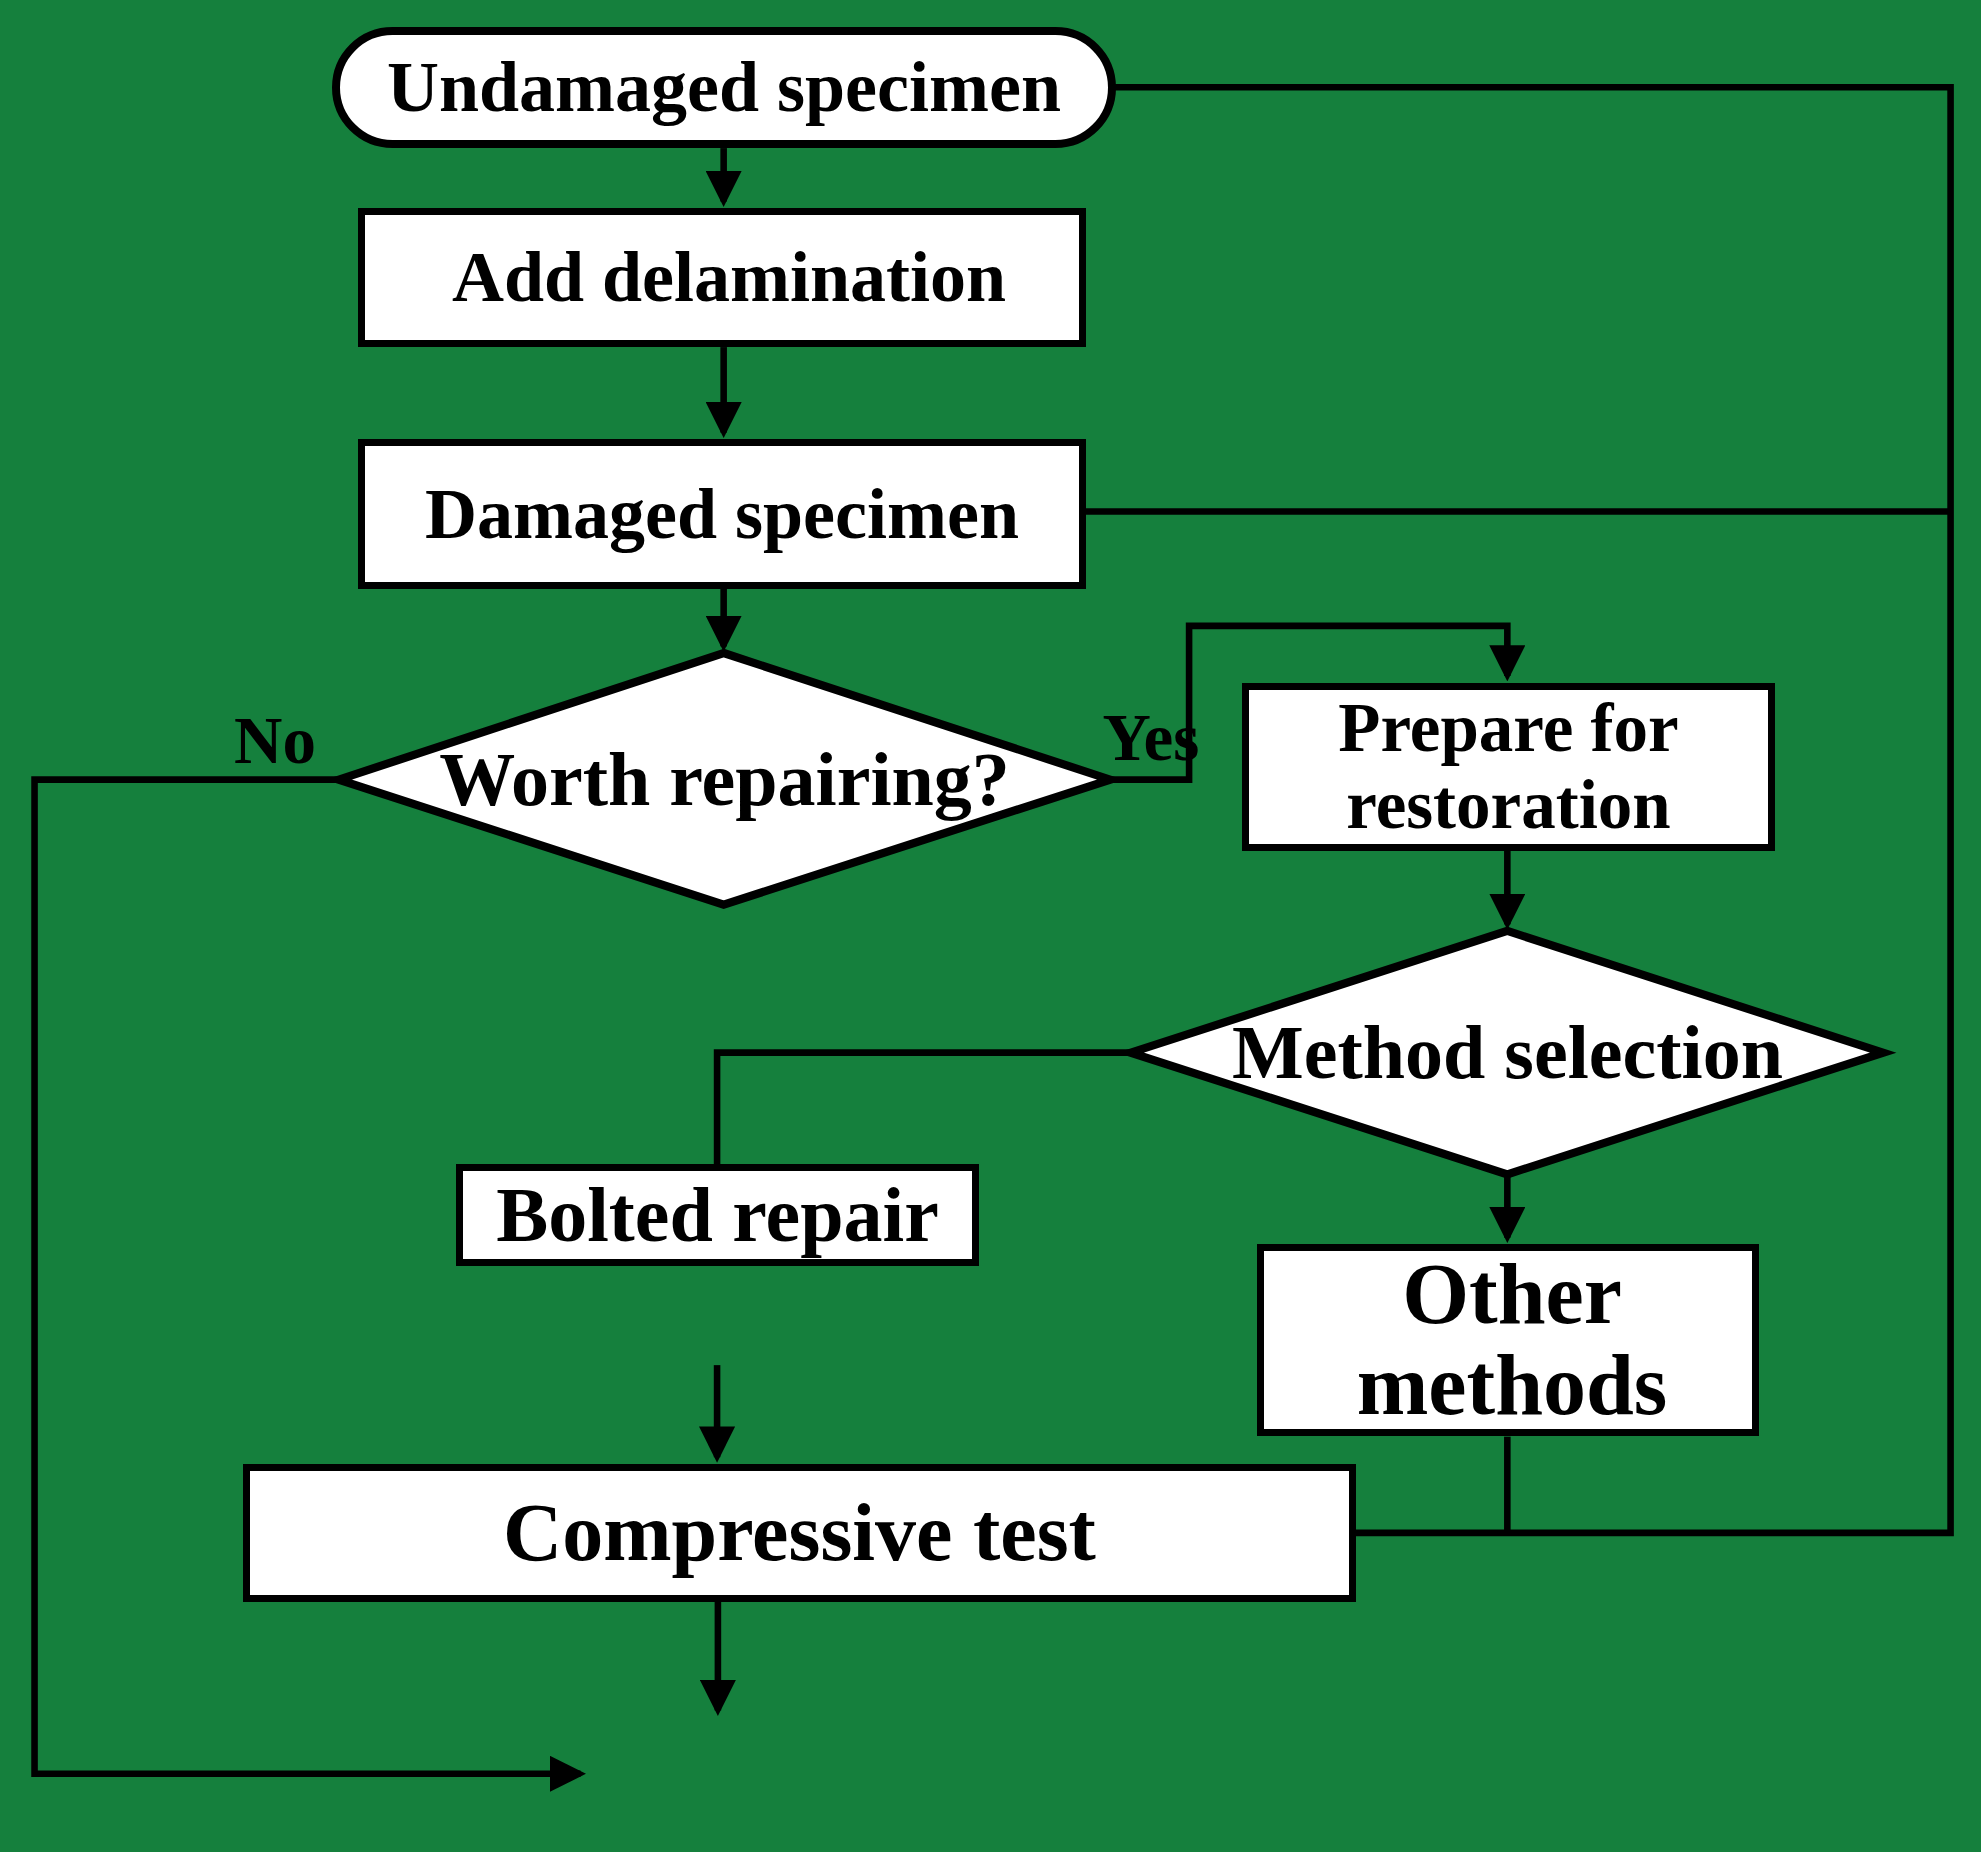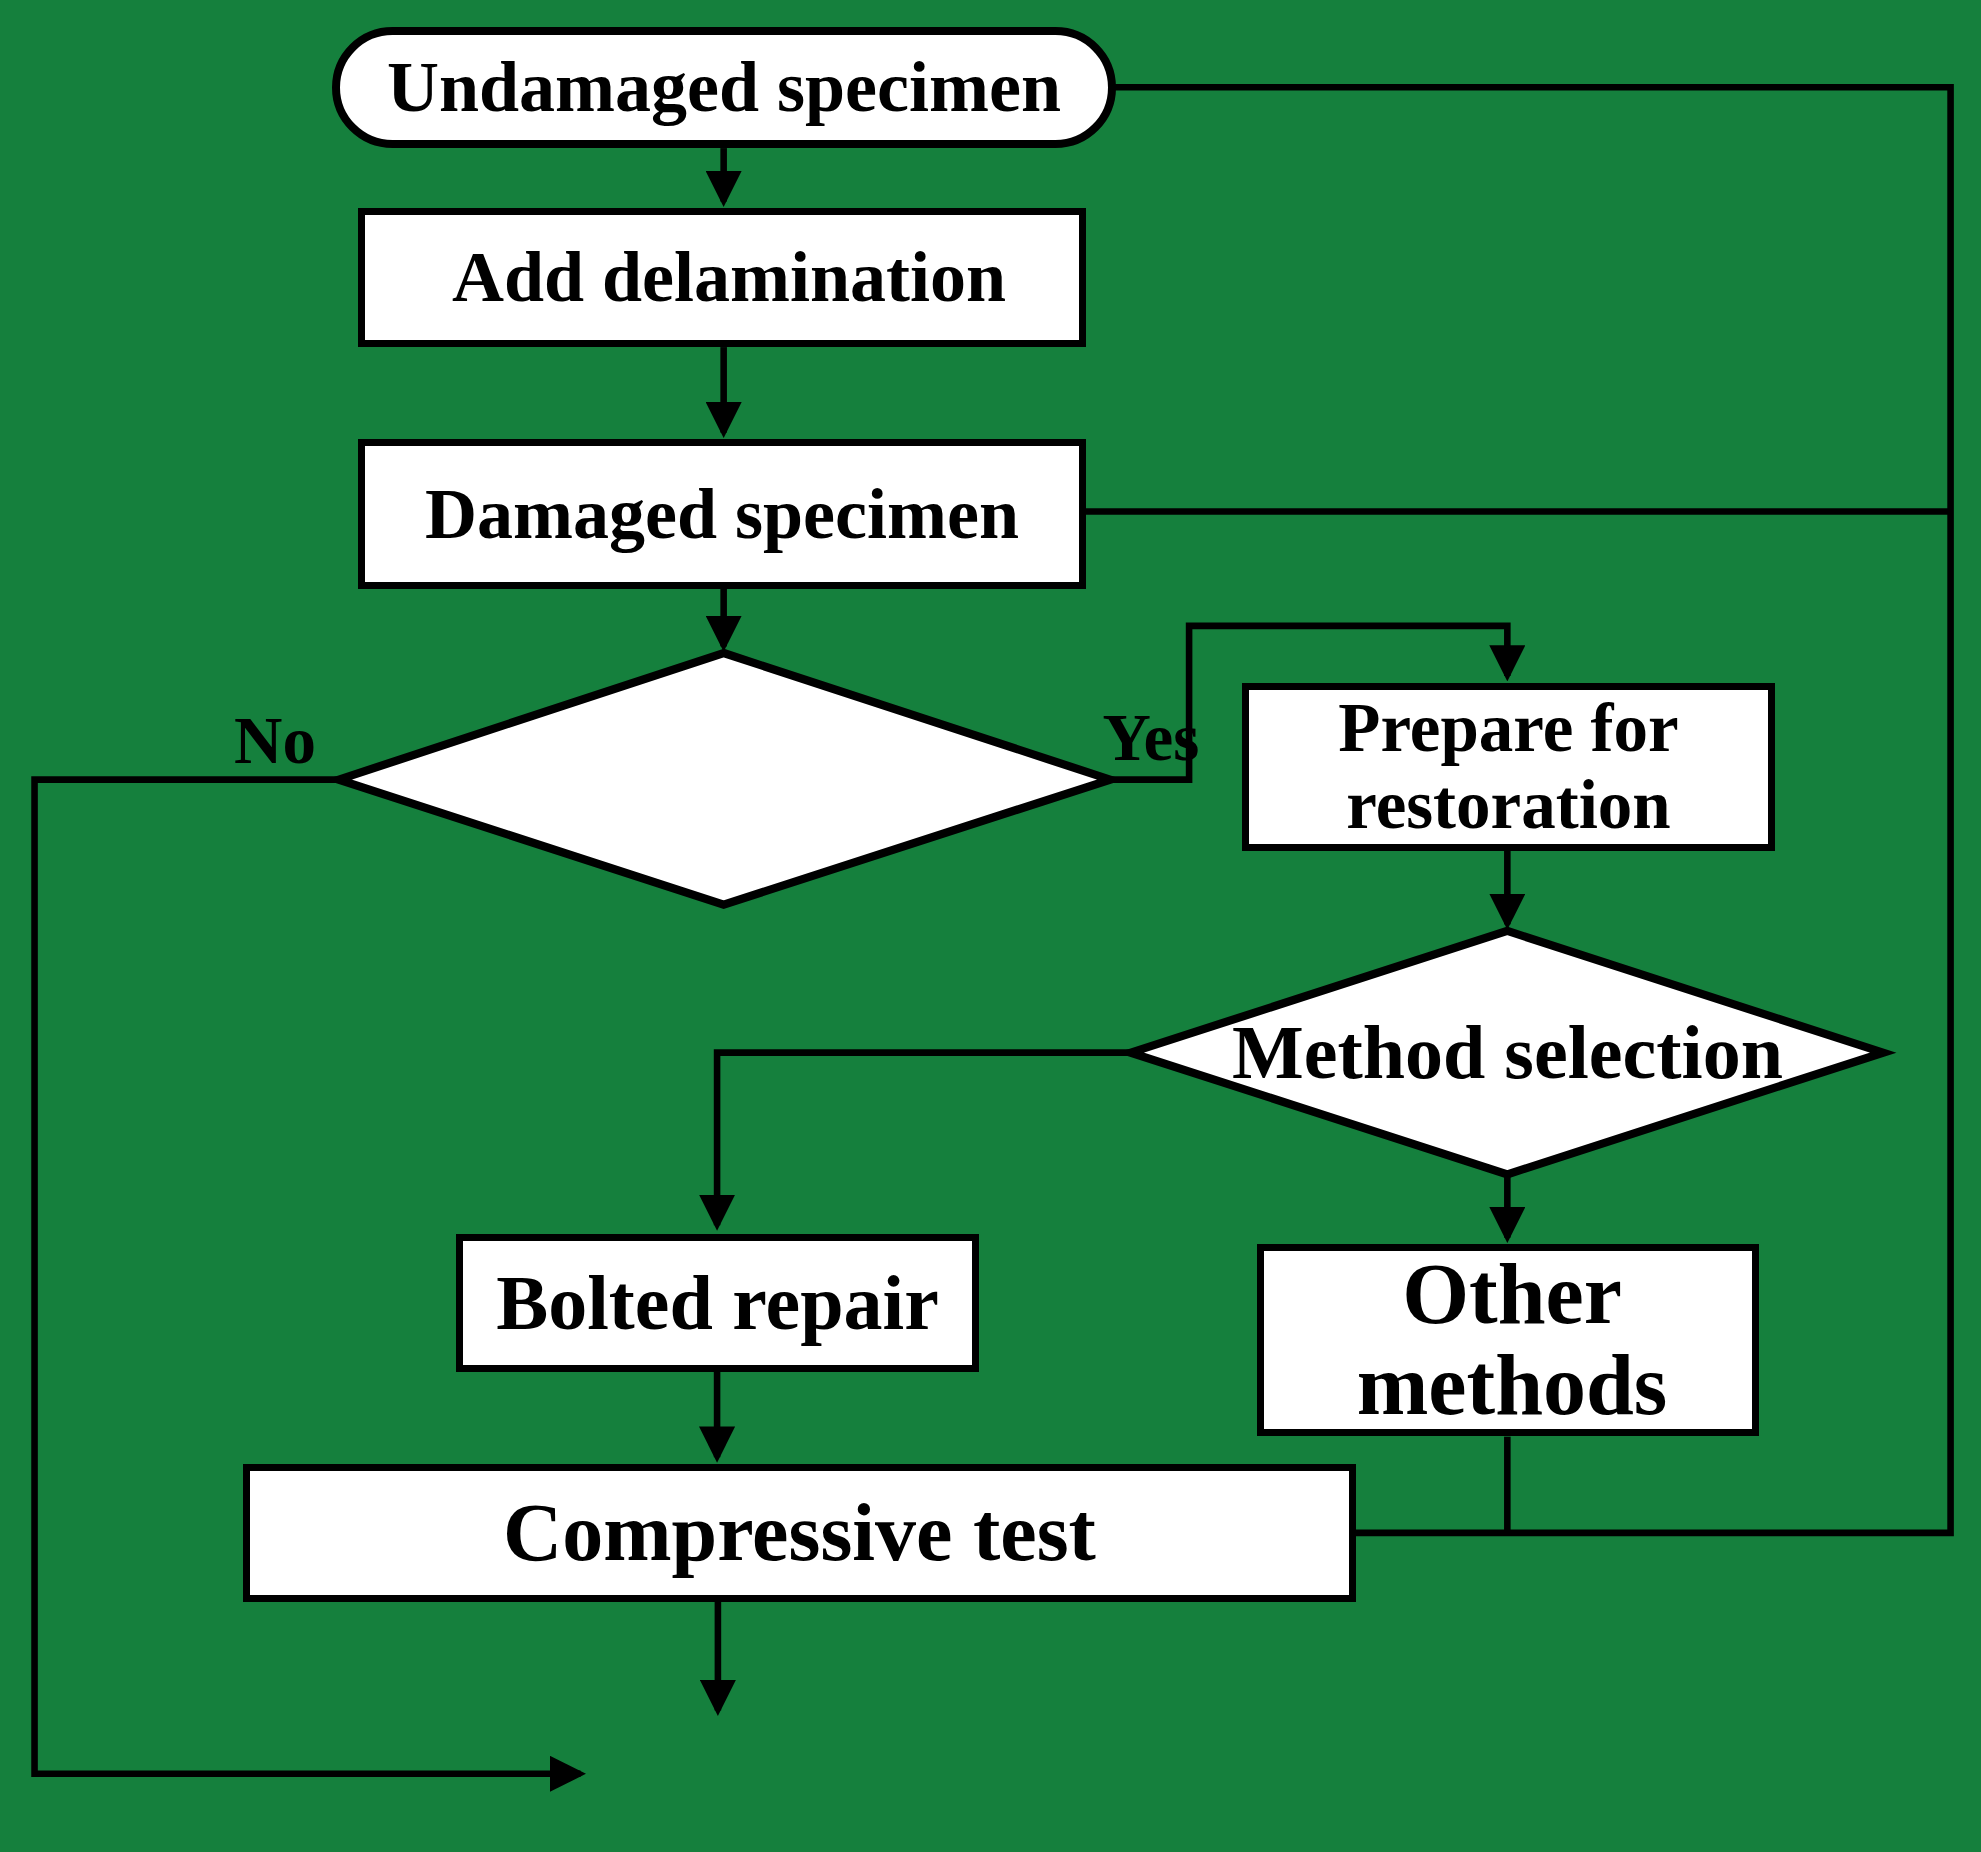--- a/index.html
+++ b/index.html
@@ -103,37 +103,40 @@
   </div>
 
   <div class="node" style="left:358px; top:208px; width:728px; height:139px; font-size:72px;padding-left:14px;">
     <span>Add delamination</span>
   </div>
 
   <div class="node" style="left:358px; top:439px; width:728px; height:150px; font-size:72px;">
     <span>Damaged specimen</span>
   </div>
 
+  <div class="shape-label" style="left:339px; top:653px; width:771px; height:252px; font-size:76px;">
+    <span>Worth repairing?</span>
+  </div>
 
   <div class="edge-label" style="left:193px; top:699px; width:164px; height:82px;">
     <span>No</span>
   </div>
   <div class="edge-label" style="left:1069px; top:696px; width:164px; height:82px;">
     <span>Yes</span>
   </div>
 
   <div class="node" style="left:1242px; top:683px; width:533px; height:168px; font-size:69px; line-height:1.12; padding:4px 33px;">
     <span>Prepare for restoration</span>
   </div>
 
   <div class="shape-label" style="left:1131px; top:931px; width:753px; height:243px; font-size:76px;">
     <span>Method selection</span>
   </div>
 
-  <div class="node" style="left:456px; top:1234px; width:523px; height:138px; font-size:78px;">
+  <div class="node" style="left:456px; top:1164px; width:523px; height:102px; font-size:78px;">
     <span>Bolted repair</span>
   </div>
 
   <div class="node" style="left:1257px; top:1244px; width:502px; height:192px; font-size:86px;padding-left:8px;">
     <span>Other methods</span>
   </div>
 
   <div class="node" style="left:243px; top:1464px; width:1113px; height:138px; font-size:82px;">
     <span>Compressive test</span>
   </div>

